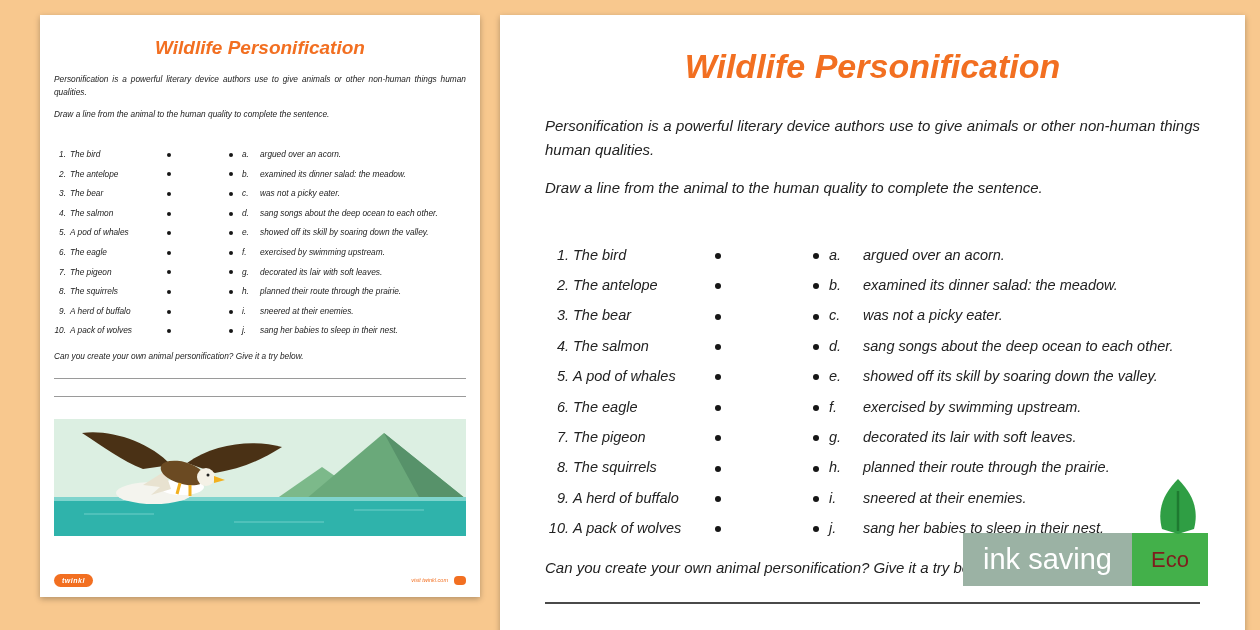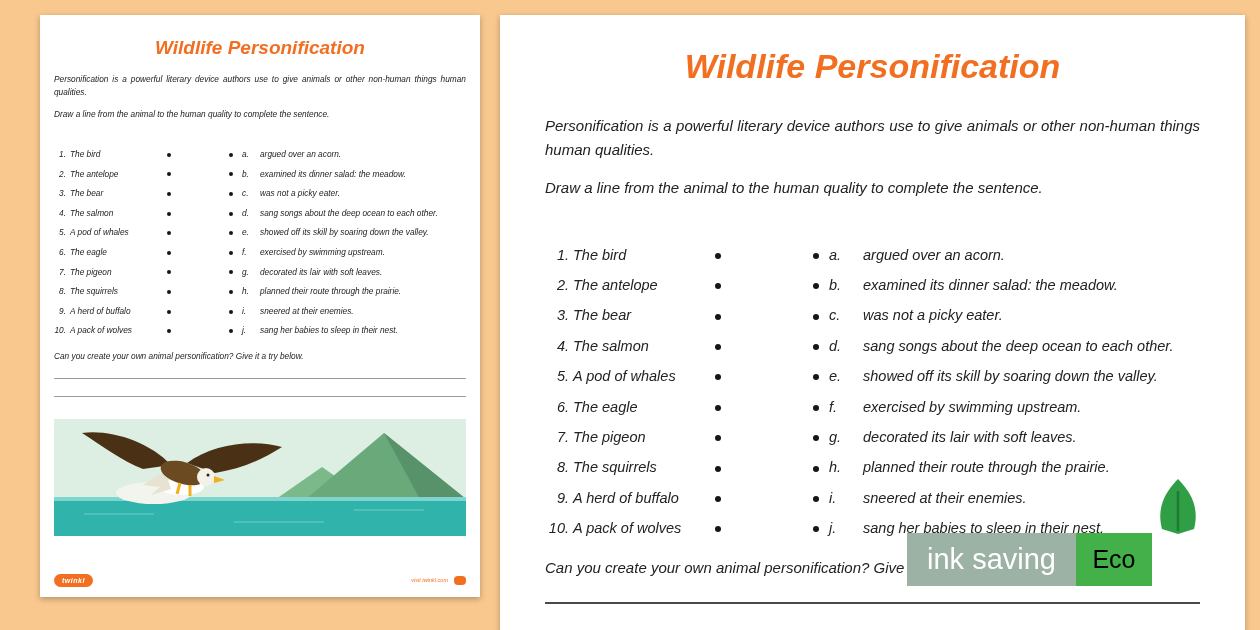--- a/index.html
+++ b/index.html
@@ -36,23 +36,23 @@
   .page-right{left:500px;top:15px;width:745px;height:700px;}
   .page-right h1{margin:32px 20px 0;text-align:center;color:#f26f21;font-size:34px;font-weight:bold;}
   .page-right .intro{margin:28px 45px 0;font-size:15px;line-height:1.6;text-align:justify;}
   .page-right .instruction{margin:15px 45px 0;font-size:15px;line-height:1.5;}
   .page-right .rows{margin:40px 45px 0;}
   .page-right .row{display:grid;grid-template-columns:28px 132px 26px 72px 26px 34px 1fr;align-items:center;height:30.4px;font-size:14.5px;}
   .page-right .dot{width:6px;height:6px;}
   .page-right .prompt{margin:16px 45px 0;font-size:15px;}
   .page-right .bottom-rule{margin:26px 45px 0;border-bottom:2px solid #4a4a4a;}
   
-  .eco-badge{position:absolute;left:907px;top:533px;height:53px;display:flex;align-items:stretch;}
+  .eco-badge{position:absolute;left:963px;top:533px;height:53px;display:flex;align-items:stretch;}
   .ink-strip{background:#9bb2a4;color:#fff;font-size:29px;display:flex;align-items:center;padding:0 20px;}
-  .eco-box{width:76px;background:#43b04a;color:#000000;font-size:25px;font-weight:500;display:flex;align-items:center;justify-content:center;}
+  .eco-box{width:76px;background:#43b04a;color:#7f1d1d;font-size:22px;font-weight:500;display:flex;align-items:center;justify-content:center;}
   .eco-leaf{position:absolute;left:1150px;top:477px;width:56px;height:58px;}
   .eco-leaf svg{display:block;width:100%;height:100%;}
 </style>
 </head>
 <body>
 
 <div class="stage">
 
   <div class="page page-left">
     <h1>Wildlife Personification</h1>

